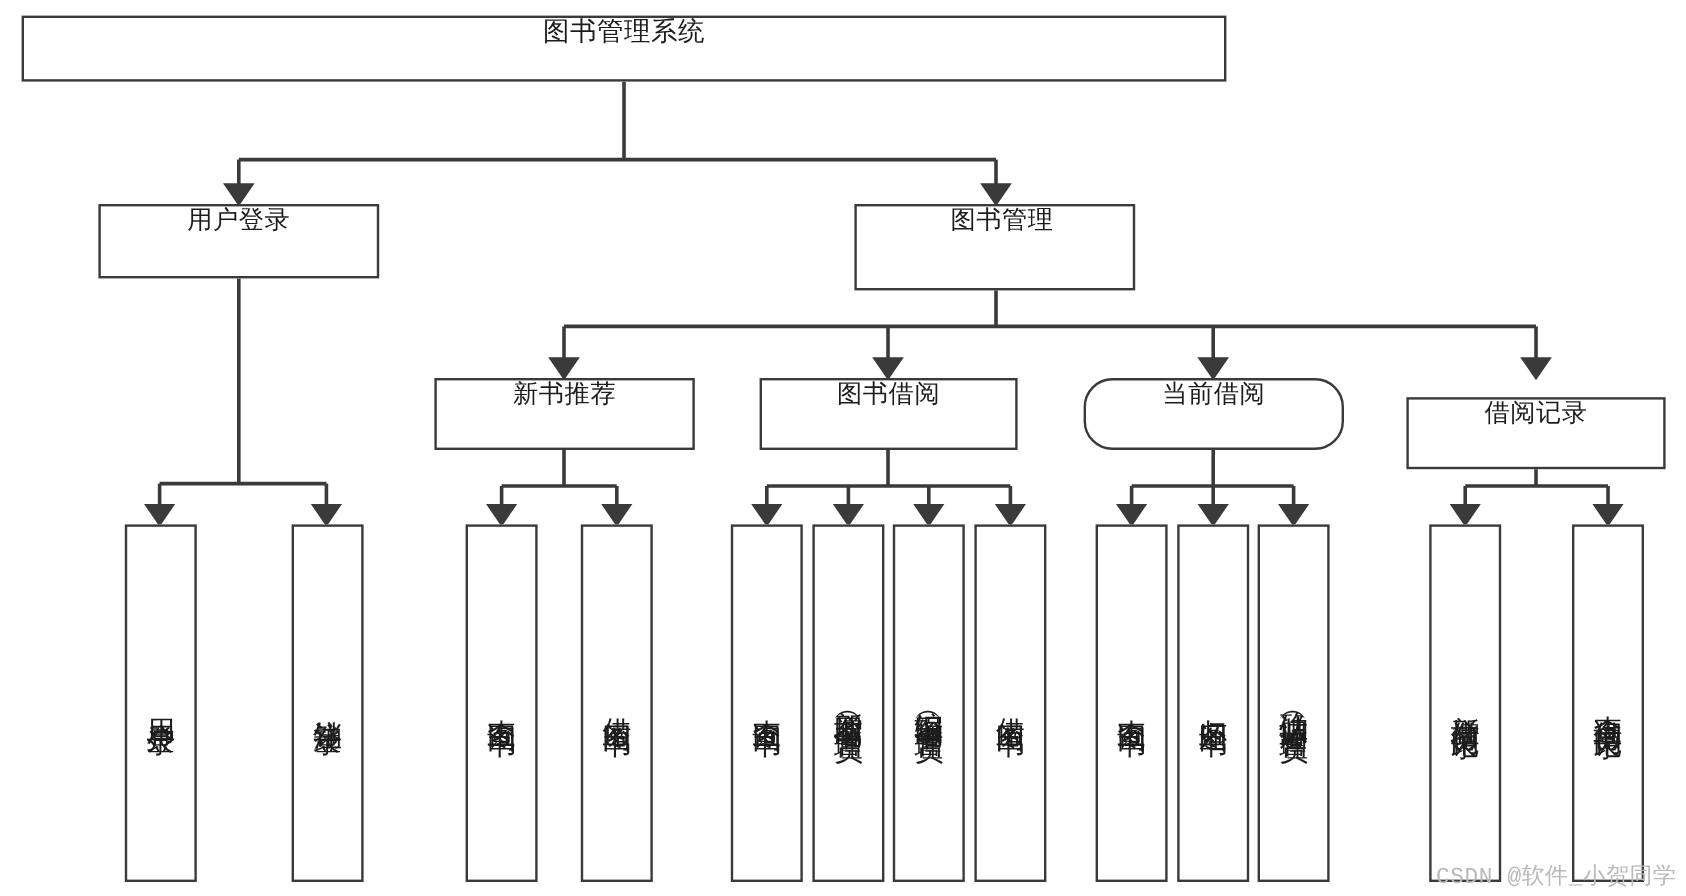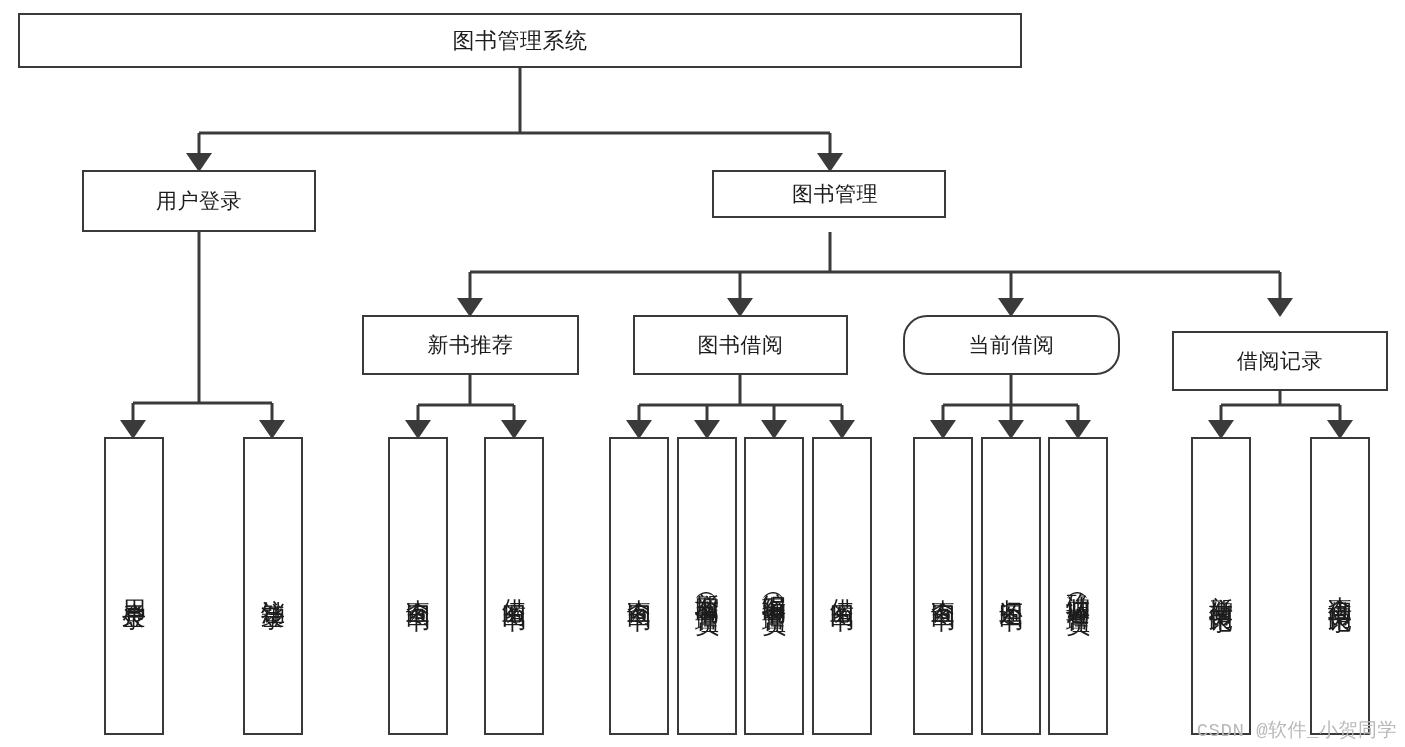--- a/index.html
+++ b/index.html
@@ -12,21 +12,21 @@
   }
   #canvas{position:absolute;left:0;top:0;width:1405px;height:747px;}
   svg#wires{position:absolute;left:0;top:0;width:1405px;height:747px;pointer-events:none;}
 
   .node{
     position:absolute;
     box-sizing:border-box;
     background:#ffffff;
     border:2.5px solid #3a3a3a;
     display:flex;
-    align-items:center;
+    align-items:flex-start;
     justify-content:center;
     color:#1c1c1c;
     z-index:3;
   }
   .node .lbl{
     display:block;
     text-align:center;
     line-height:1.05;
     letter-spacing:0.5px;
   }
@@ -117,21 +117,21 @@
   </svg>
 
   <div class="node hnode" id="node-root" style="left:18px;top:13px;width:1004px;height:55px;">
     <span class="lbl">图书管理系统</span>
   </div>
 
   <div class="node hnode" style="left:82px;top:170px;width:234px;height:62px;">
     <span class="lbl">用户登录</span>
   </div>
 
-  <div class="node hnode" style="left:712px;top:170px;width:234px;height:48px;padding-left:12px;">
+  <div class="node hnode" style="left:712px;top:170px;width:234px;height:72px;padding-left:12px;">
     <span class="lbl">图书管理</span>
   </div>
 
   <div class="node hnode" style="left:633px;top:315px;width:215px;height:60px;">
     <span class="lbl">图书借阅</span>
   </div>
 
   <div class="node hnode" style="left:362px;top:315px;width:217px;height:60px;">
     <span class="lbl">新书推荐</span>
   </div>

